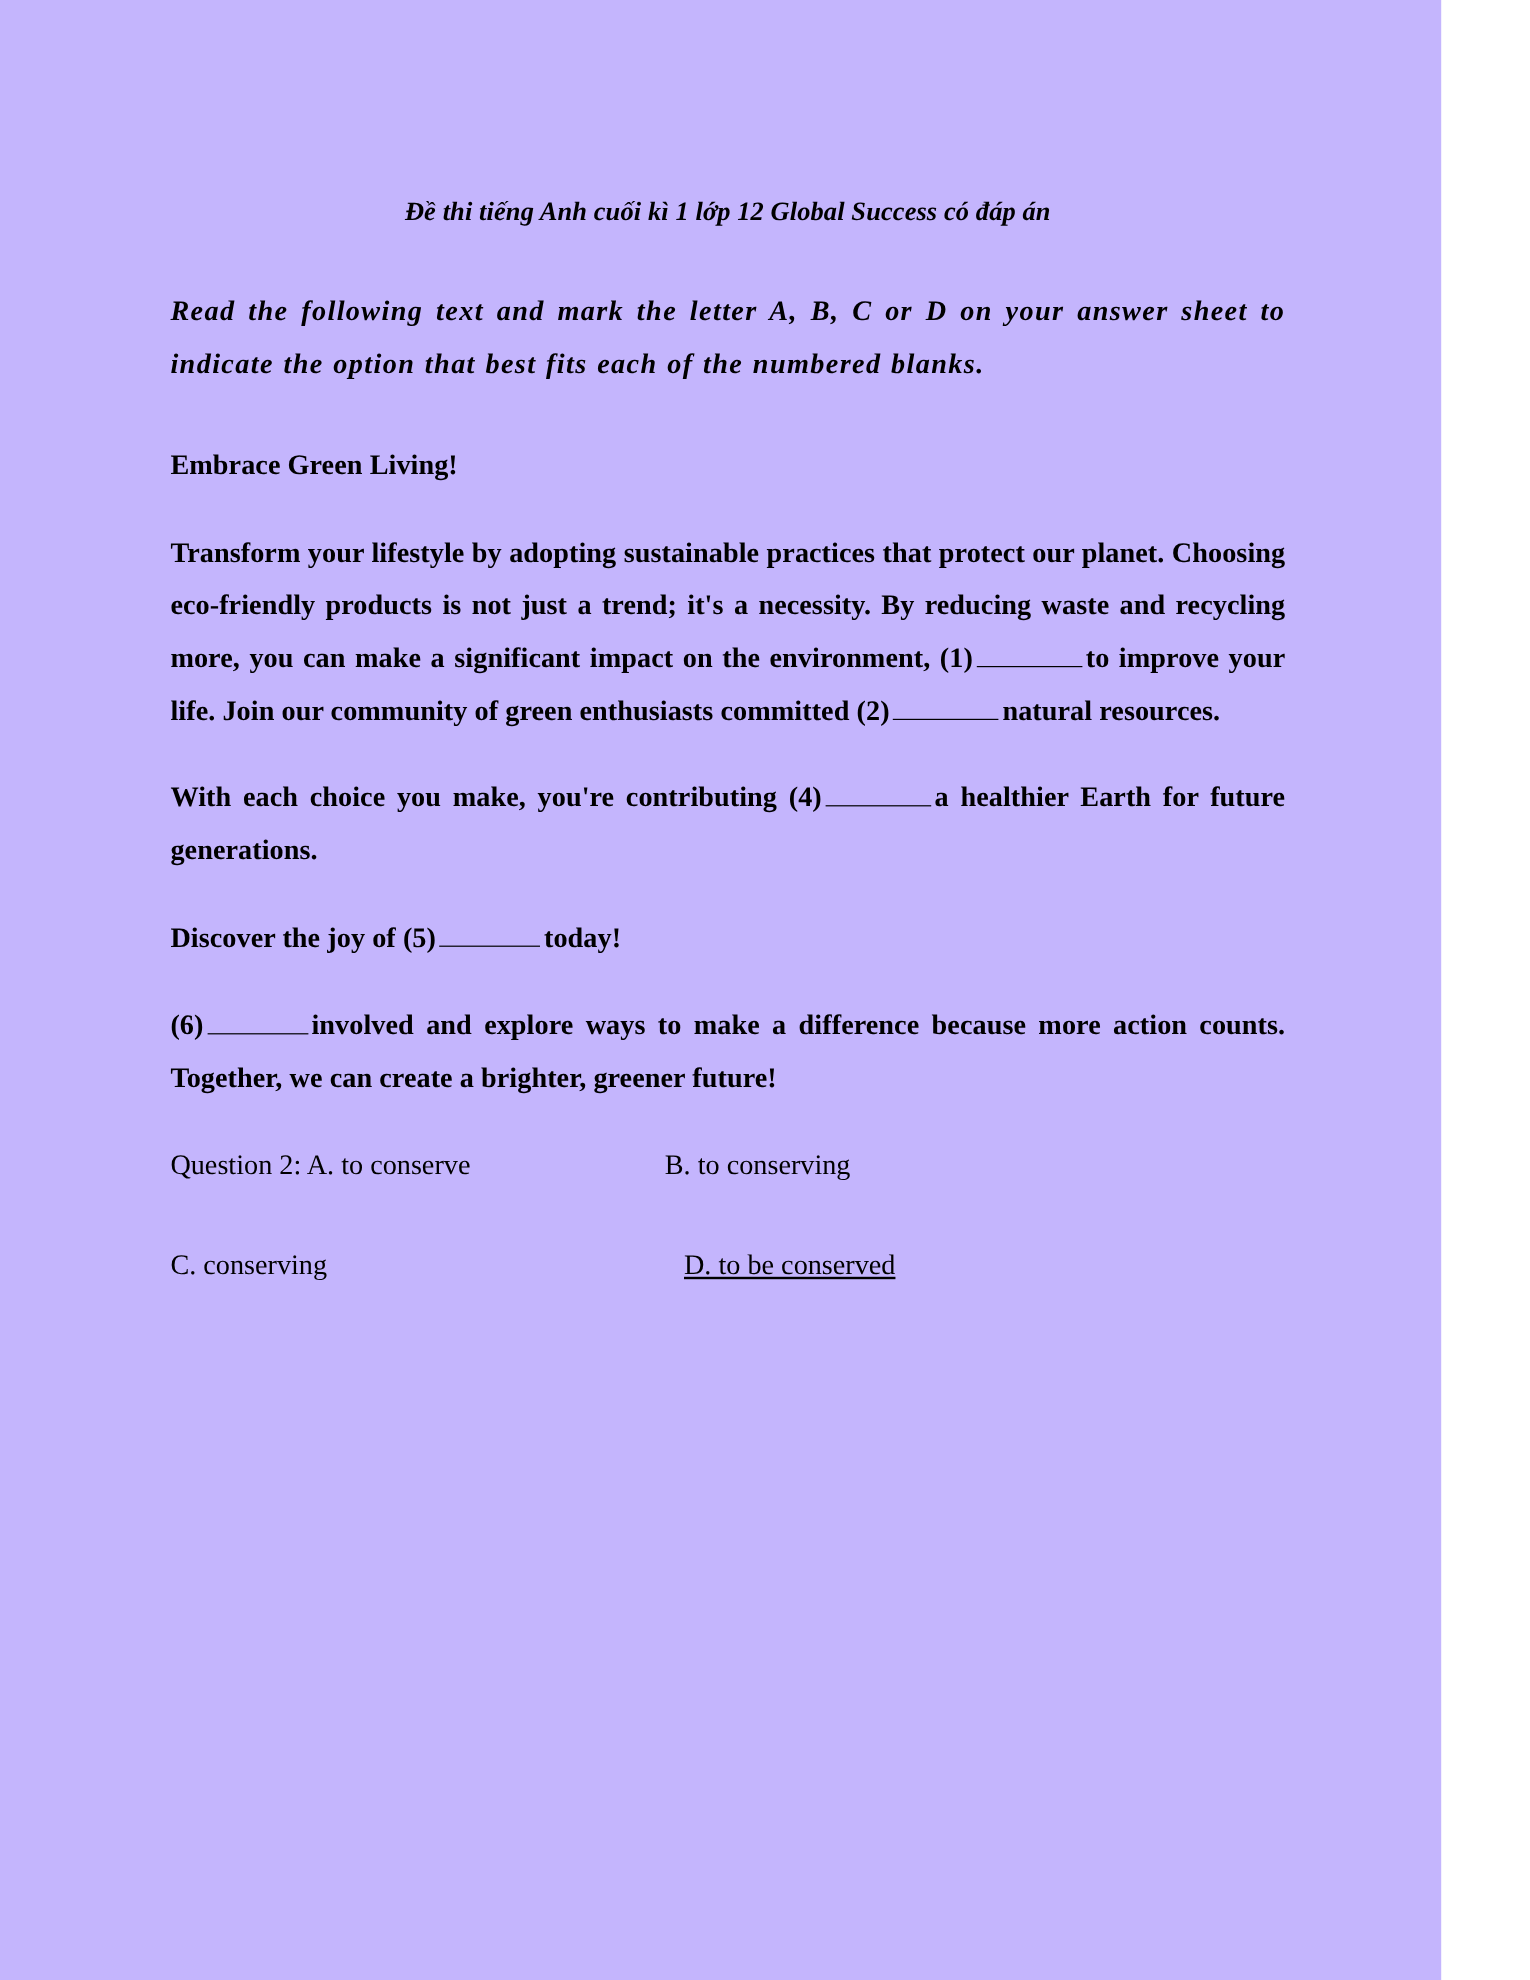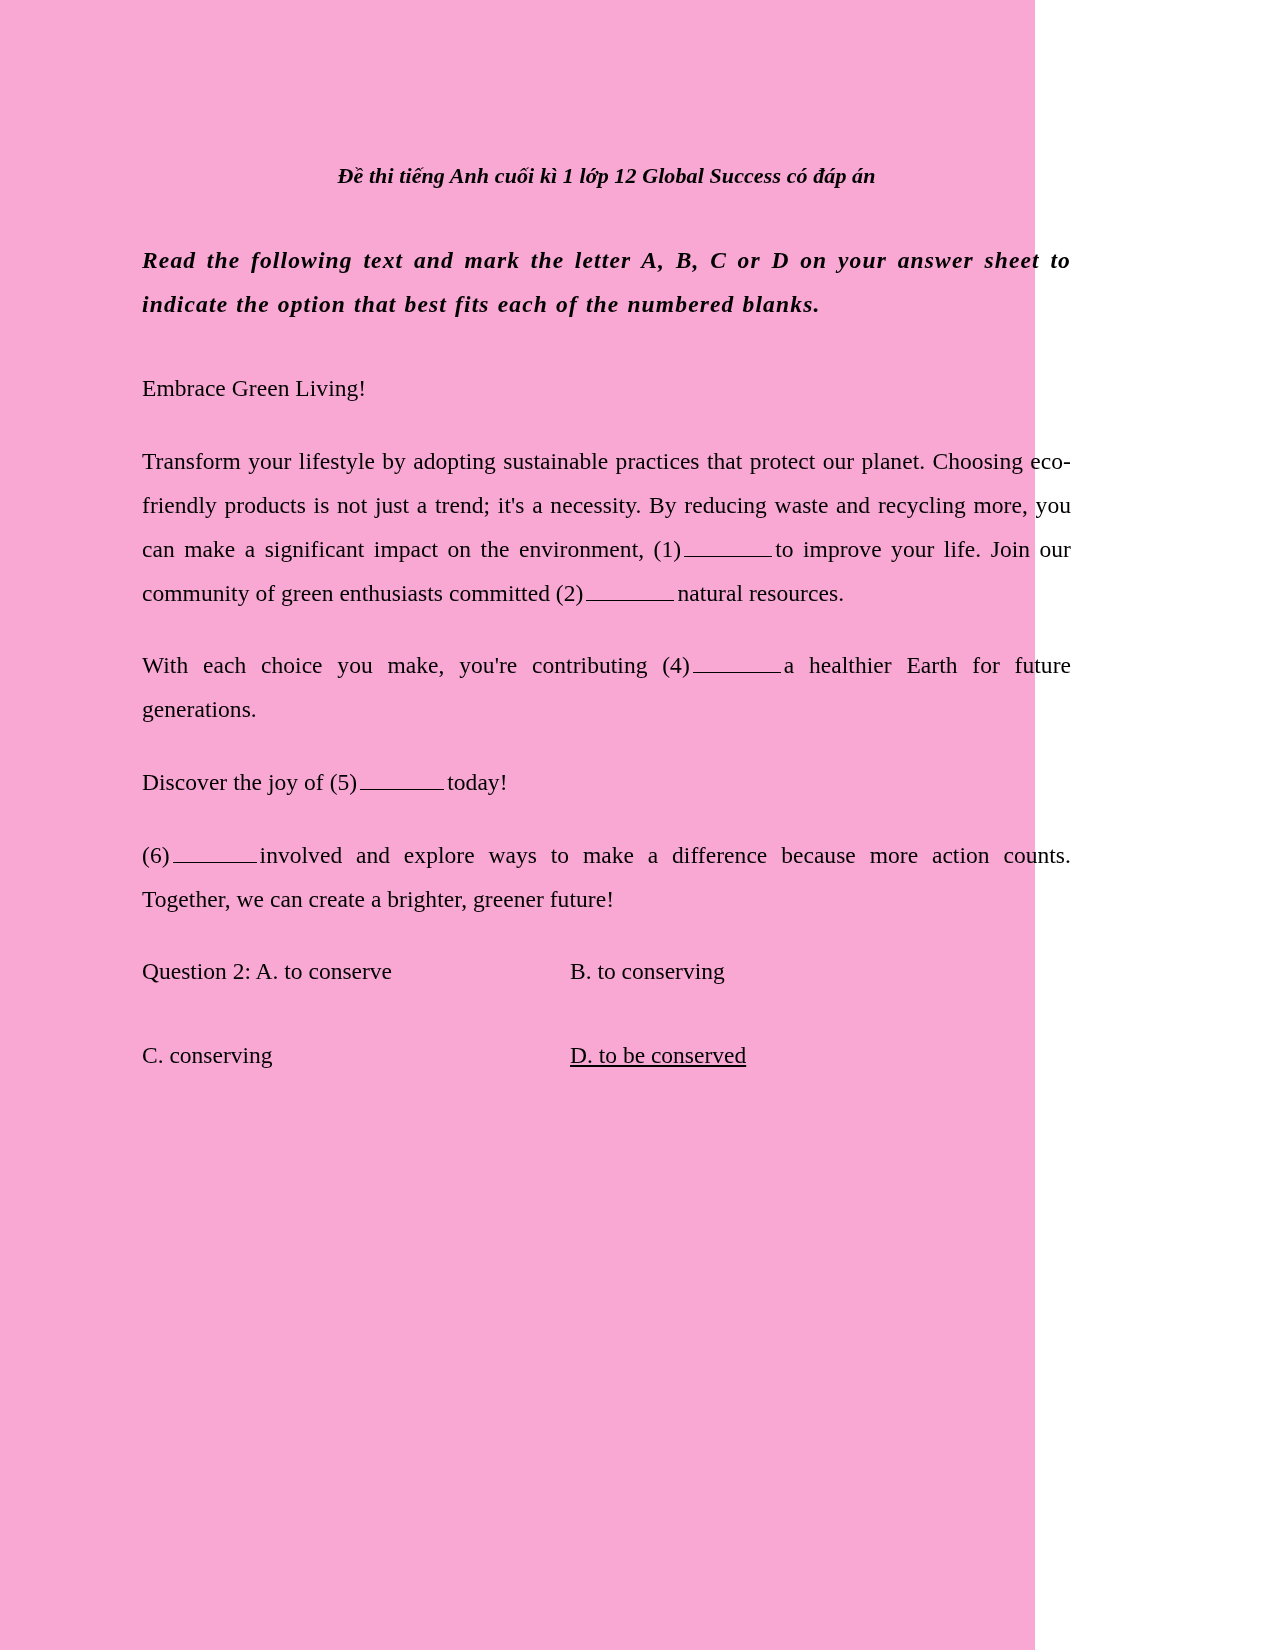--- a/index.html
+++ b/index.html
@@ -13,23 +13,23 @@
     font-family: "Liberation Serif", "DejaVu Serif", serif;
     color: #000000;
     position: relative;
     overflow: hidden;
   }
 
   .page {
     position: absolute;
     left: 0;
     top: 0;
-    width: 1035px;
+    width: 1201px;
     height: 1650px;
-    background: #f9a8d4;
+    background: #c4b5fd;
   }
 
   .content {
     position: absolute;
     left: 142px;
     top: 0;
     width: 929px;
   }
 
   
@@ -54,21 +54,21 @@
     padding-top: 48px;
     line-height: 1.9;
     letter-spacing: 1.15px;
     word-spacing: 1px;
     font-style: italic;
   }
 
   
   .para {
     font-size: 23.5px;
-    font-weight: normal;
+    font-weight: bold;
     text-align: justify;
     text-align-last: left;
     margin: 0;
     line-height: 1.87;
     letter-spacing: 0.05px;
   }
   .para.gap-lg { padding-top: 40px; }
   .para.gap-md { padding-top: 29px; }
 
   .para.noj { text-align: left; }
@@ -121,21 +121,21 @@
     <p class="para gap-md"><span>With each choice you make, you're contributing (4)</span><span class="blank"></span><span>a healthier Earth for future generations.</span></p>
 
     <p class="para noj gap-md"><span>Discover the joy of (5)</span><span class="blank w-short"></span><span>today!</span></p>
 
     <p class="para gap-md"><span>(6)</span><span class="blank w-short"></span><span>involved and explore ways to make a difference because more action counts. Together, we can create a brighter, greener future!</span></p>
 
 
     <div class="qrow gap-q2">
       <span class="qcell" style="left:0;"><span>Question 2:</span>
         <span>A. to conserve</span></span>
-      <span class="qcell" style="left:428px;text-align:right;">B. to conserving</span>
+      <span class="qcell" style="left:412px;text-align:right;">B. to conserving</span>
     </div>
 
     <div class="qrow gap-q2b">
       <span class="qcell" style="left:0;">C. conserving</span>
       <span class="qcell" style="left:428px;text-decoration:underline;">D. to be conserved</span>
     </div>
 
   </div>
 </div>
 

